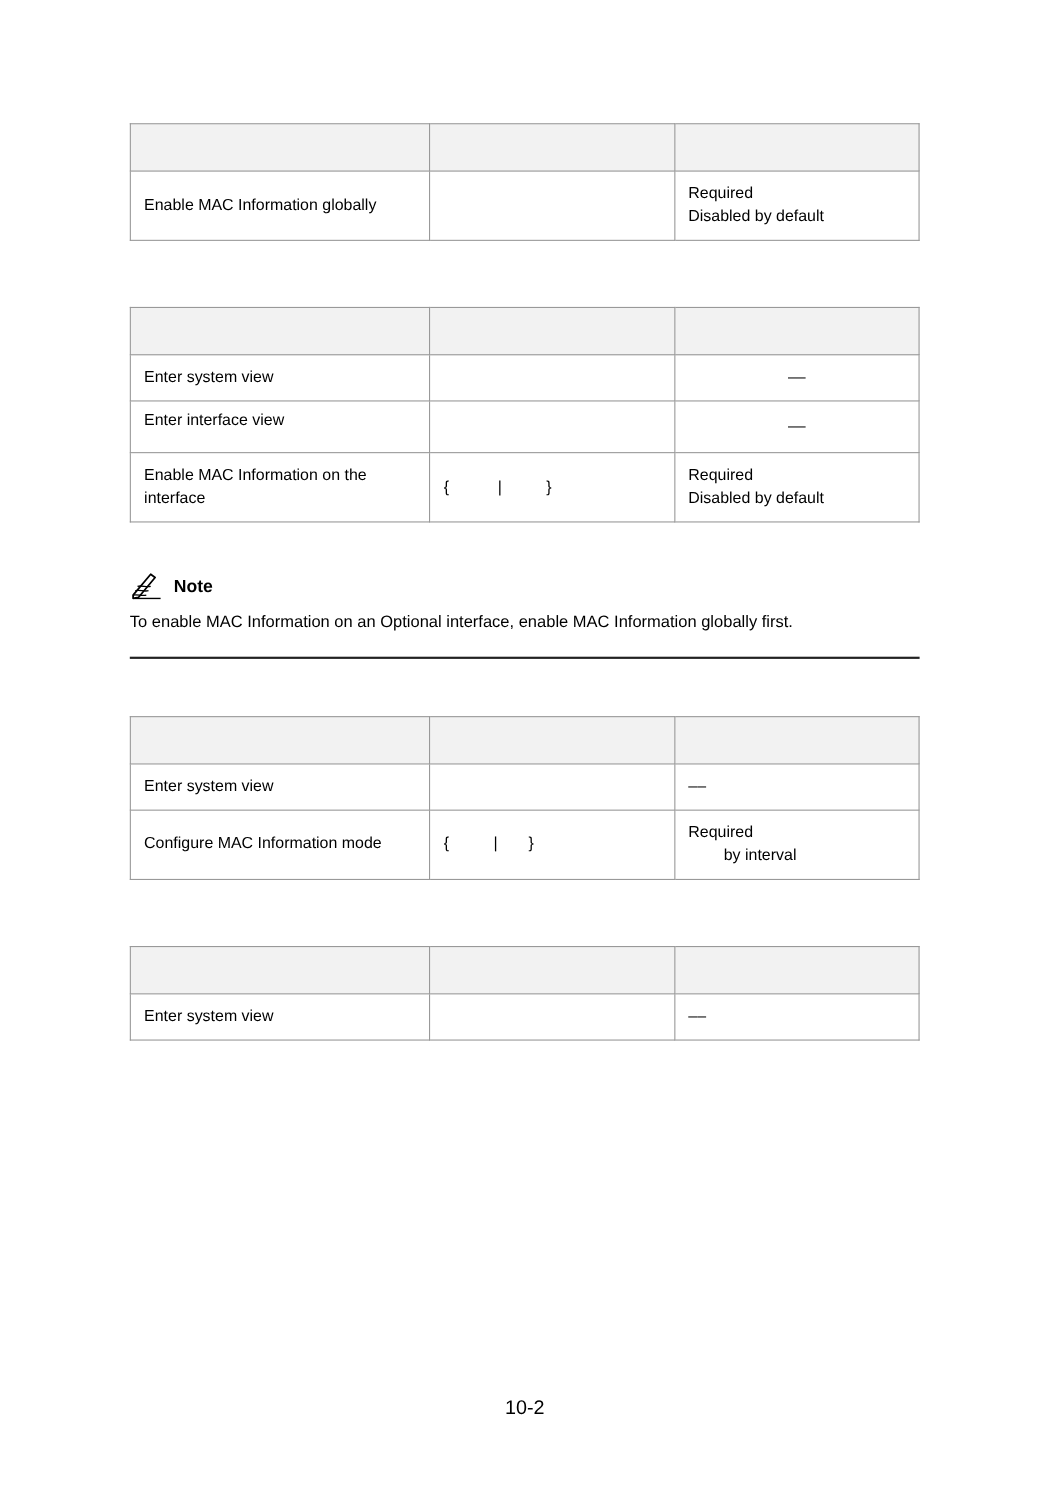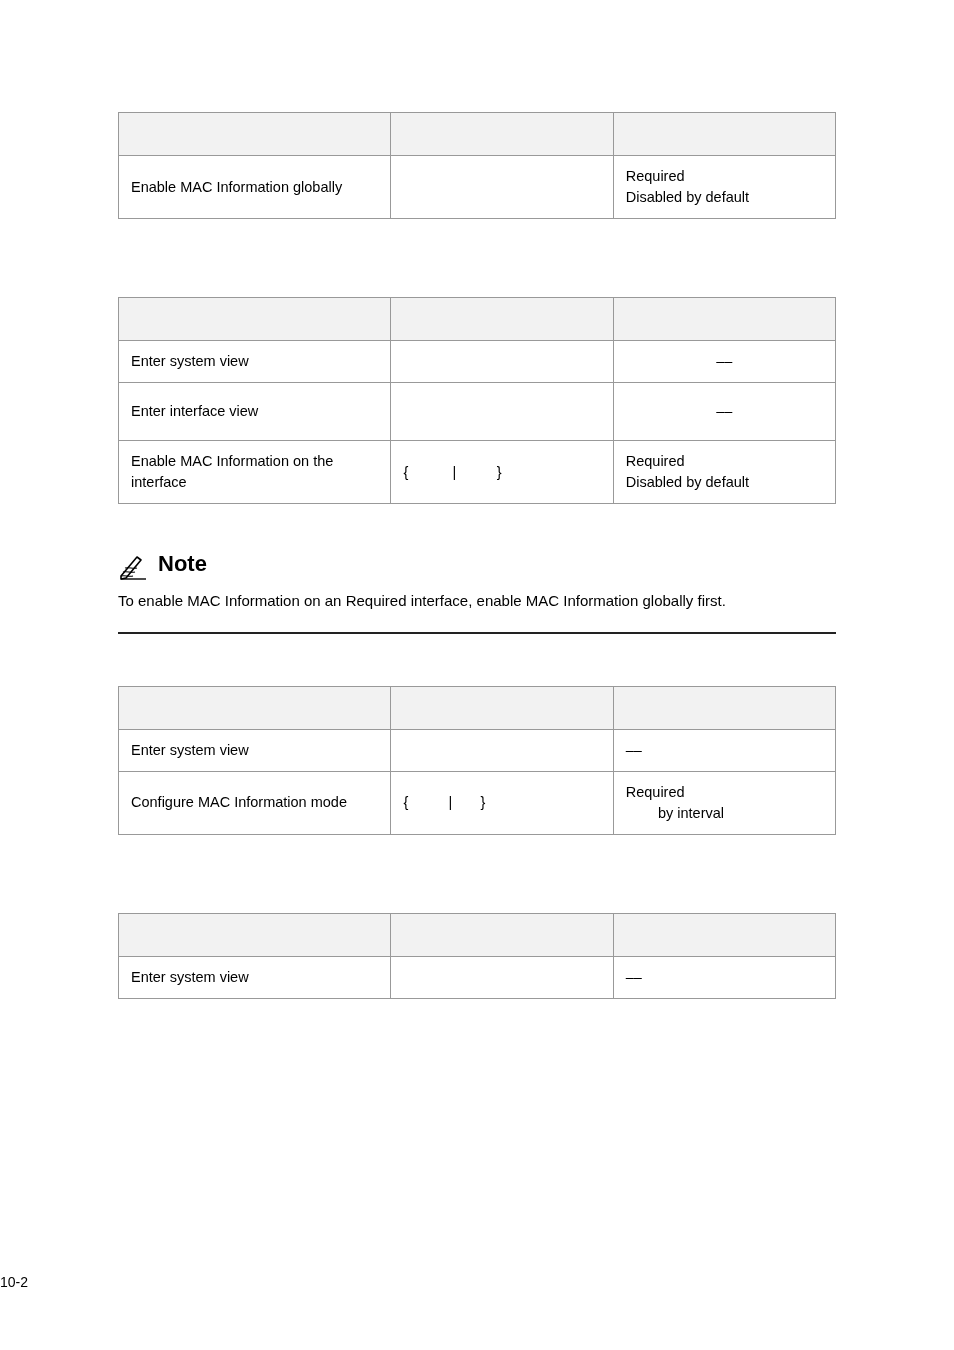--- a/index.html
+++ b/index.html
@@ -13,21 +13,21 @@
     position: relative;
     font-size: 15px;
     line-height: 1.45;
   }
   .page {
     padding: 112px 118px 0 118px;
   }
   table {
     width: 100%;
     border-collapse: collapse;
-    margin-bottom: 18px;
+    margin-bottom: 0;
   }
   th, td {
     border: 1px solid #999;
     padding: 10px 12px;
     text-align: left;
     vertical-align: middle;
     font-weight: normal;
     font-size: 14.5px;
   }
   th {
@@ -38,34 +38,35 @@
   .col-b { width: 31%; }
   .col-c { width: 31%; }
   .note-row {
     display: flex;
     align-items: flex-end;
     gap: 6px;
     margin-top: 44px;
     margin-bottom: 10px;
   }
   .note-icon svg { display: block; }
-  .note-label { font-size: 22px; font-weight: bold; }
+  .note-label { font-size: 16px; font-weight: bold; }
   .note-text { margin: 0 0 6px 0; }
   .note-rule {
     height: 0;
     border-bottom: 2px solid #222;
     margin: 20px 0 52px 0;
   }
   .para { margin: 6px 0 12px 0; }
   .gap-lg { height: 60px; }
   .footer {
     position: absolute;
     bottom: 58px;
     width: 954px;
-    font-size: 14px;
+    text-align: center;
+    font-size: 18px;
   }
   .blank-th { height: 22px; }
 </style>
 </head>
 <body>
 
 <div class="page">
 
   <table>
     <colgroup>
@@ -103,21 +104,21 @@
       <th class="blank-th"></th>
       <th></th>
       <th></th>
     </tr>
     <tr>
       <td>Enter system view</td>
       <td></td>
       <td style="text-align:center">––</td>
     </tr>
     <tr>
-      <td style="padding-top:18px;padding-bottom:18px">Enter interface view</td>
+      <td style="padding-top:7px;padding-bottom:18px">Enter interface view</td>
       <td></td>
       <td style="text-align:center">––</td>
     </tr>
     <tr>
       <td>Enable MAC Information on the interface</td>
       <td style="white-space:pre">{           |          }</td>
       <td>
         <div>Required</div>
         <div>Disabled by default</div>
       </td>
@@ -128,21 +129,21 @@
   <div class="note-row">
     <span class="note-icon">
       <svg width="34" height="26" viewBox="0 0 34 26">
         <path d="M3 22 L19 3 L23 6 L8 24 L3 25 Z" fill="none" stroke="#000" stroke-width="1.6" stroke-linejoin="round"></path>
         <path d="M7 14 C11 13 15 15 19 14 M5 18 C9 17 13 19 17 18 M3 22 C7 21 11 23 15 22" fill="none" stroke="#000" stroke-width="1.2"></path>
         <path d="M3 25 L28 25" fill="none" stroke="#000" stroke-width="1.4"></path>
       </svg>
     </span>
     <span class="note-label">Note</span>
   </div>
-  <p class="note-text">To enable MAC Information on an Required interface, enable MAC Information globally first.</p>
+  <p class="note-text">To enable MAC Information on an Optional interface, enable MAC Information globally first.</p>
   <div class="note-rule"></div>
 
   <table>
     <colgroup>
         <col class="col-a">
         <col class="col-b">
         <col class="col-c">
       </colgroup>
     <tbody>
         <tr>

